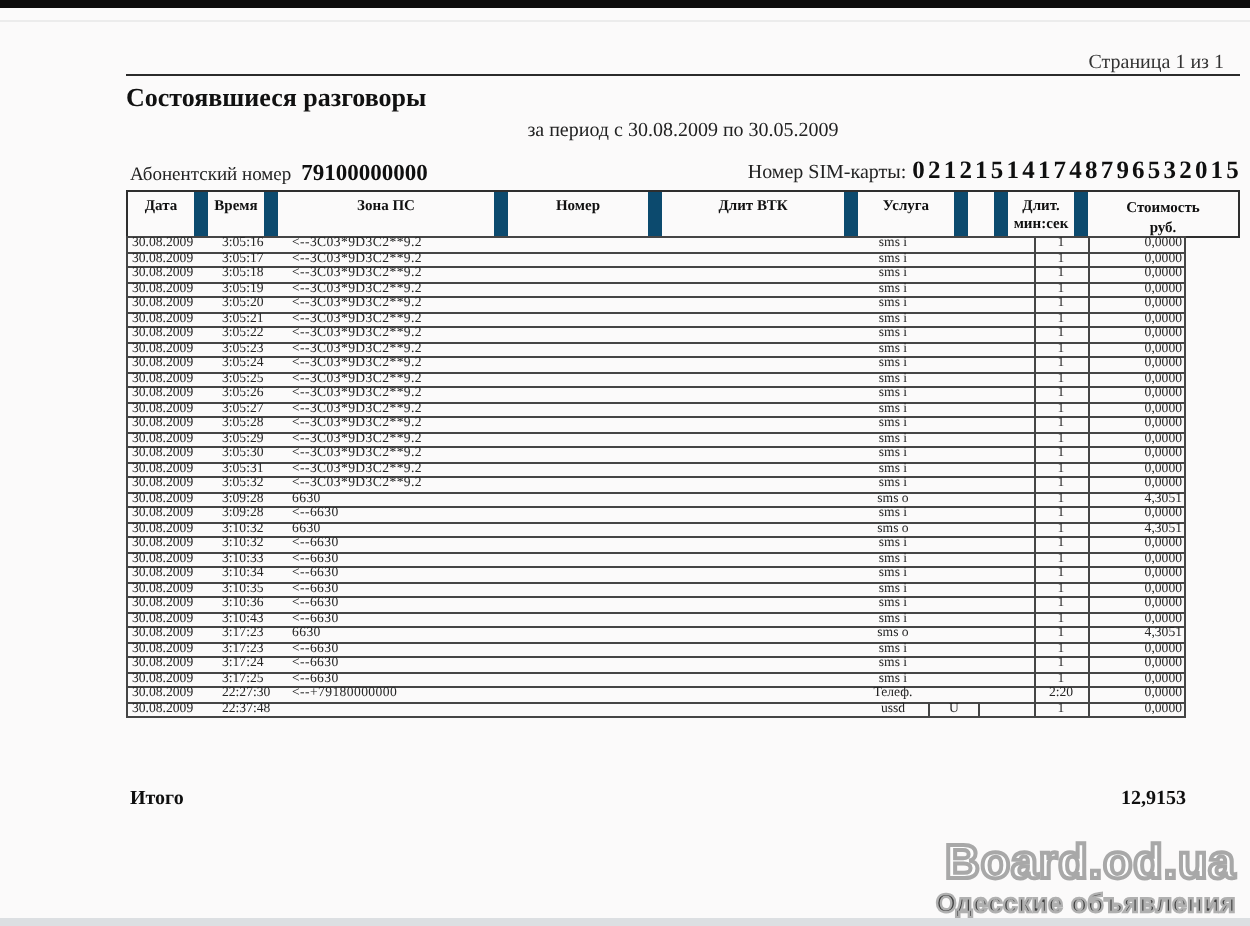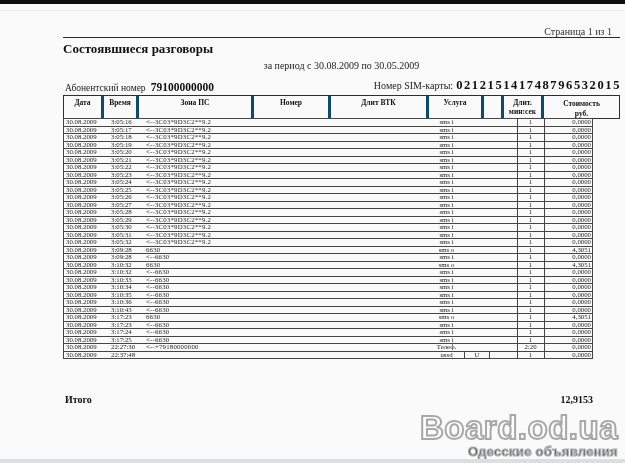--- a/index.html
+++ b/index.html
@@ -11,21 +11,21 @@
   .headrule{position:absolute;top:37px;left:63px;width:557px;height:1px;background:#2b2b2b;}
   .title{position:absolute;top:41px;left:63px;width:557px;font-size:13px;font-weight:bold;color:#111;}
   .subtitle{position:absolute;top:60px;left:63px;width:557px;text-align:center;font-size:10px;}
   .acct{position:absolute;top:78px;left:63px;width:558px;height:16px;font-size:9.5px;}
   .acct-left{position:absolute;left:2px;bottom:1px;white-space:nowrap;}
   .acct-right{position:absolute;right:0;bottom:1px;white-space:nowrap;font-size:10px;margin-left:24px;}
   .acct-val{font-size:11.5px;font-weight:bold;color:#0f0f0f;margin-left:5px;}
   .sim-val{font-size:12.5px;font-weight:bold;color:#0f0f0f;letter-spacing:1.6px;margin-left:3px;}
   .thead{position:absolute;top:95px;left:63px;width:557px;height:24px;display:flex;
          border:1px solid #2e2e2e;box-sizing:border-box;background:#fbfafa;}
-  .th{border-right:3px solid #0c4a6e;box-sizing:border-box;display:flex;flex-direction:column;
+  .th{border-right:7px solid #0c4a6e;box-sizing:border-box;display:flex;flex-direction:column;
       align-items:center;justify-content:flex-start;padding-top:2px;font-weight:bold;
       font-size:7.5px;line-height:1.25;color:#111;}
   .w-date{width:40px}.w-time{width:35px}.w-num{width:77px}.w-zps{width:115px}
   .w-zvtk{width:98px}.w-svc{width:55px}.w-flag{width:20px}.w-dur{width:40px}
   .w-cost{flex:1;border-right:none;justify-content:flex-end;}
   .rows{position:absolute;top:119px;left:63px;width:530px;}
   .row{position:relative;height:8.5px;border:1px solid #454545;box-sizing:border-box;
        margin-top:-1px;font-size:6.8px;line-height:6.5px;background:#fbfafa;}
   .row::before{content:'';position:absolute;left:453px;top:0;bottom:0;width:1px;background:#454545;}
   .row::after{content:'';position:absolute;left:480px;top:0;bottom:0;width:1px;background:#454545;}
@@ -36,21 +36,21 @@
   .c-svc{left:355px;width:55px;justify-content:center;}
   .c-flag{left:400px;width:26px;justify-content:center;}
   .c-flag:not(:empty){border-left:1px solid #454545;border-right:1px solid #454545;box-sizing:border-box;}
   .c-dur{left:453px;width:27px;justify-content:center;}
   .c-cost{left:480px;width:47px;justify-content:flex-end;padding-right:3px;}
   .totalrow{position:absolute;top:394px;left:63px;width:530px;height:14px;font-weight:bold;font-size:10px;color:#0f0f0f;}
   .total-label{position:absolute;left:2px;top:0;}
   .total-value{position:absolute;right:0;top:0;}
   .wm{position:absolute;right:7px;bottom:5px;text-align:right;
       font-family:"Liberation Sans","DejaVu Sans",sans-serif;line-height:1;}
-  .wm-main{font-size:33px;font-weight:bold;color:#fdfdfd;-webkit-text-stroke:2px #a8a8a8;
+  .wm-main{font-size:24px;font-weight:bold;color:#fdfdfd;-webkit-text-stroke:2px #a8a8a8;
            letter-spacing:0.5px;}
   .wm-sub{font-size:13px;font-weight:bold;color:#404040;-webkit-text-stroke:1.2px #b0b0b0;
           margin-top:1px;letter-spacing:0.3px;}
   .bottombar{position:absolute;bottom:0;left:0;width:625px;height:4px;background:#dcdfe2;}
 </style>
 </head>
 <body>
 
 <div class="page">
   <div class="topbar"></div>

